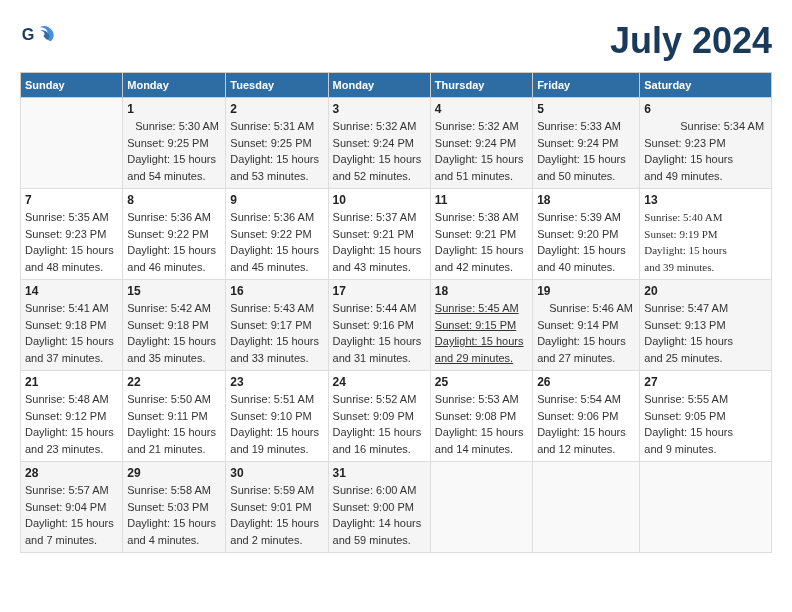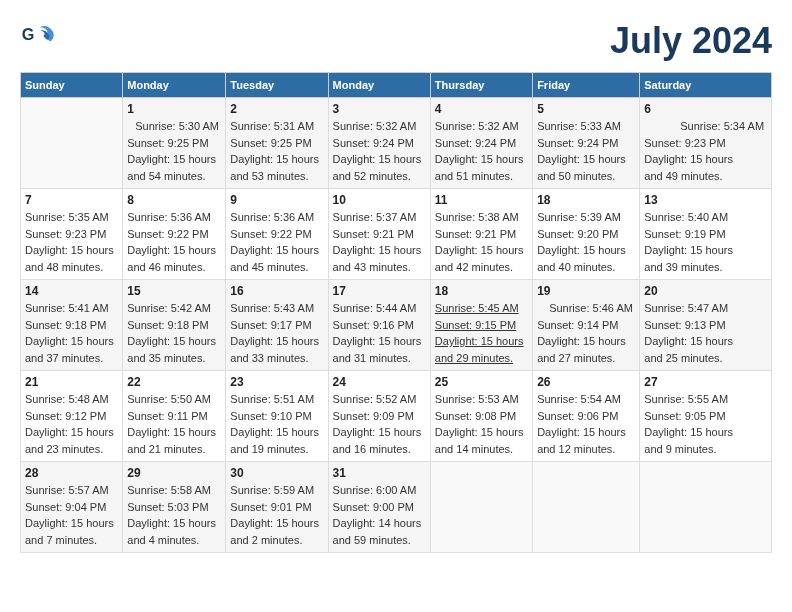--- a/index.html
+++ b/index.html
@@ -155,21 +155,21 @@
 Daylight: 15 hours
 and 43 minutes.</span></td>
         <td><span class="day-num">11</span><span class="day-info" style="white-space: pre-line;">Sunrise: 5:38 AM
 Sunset: 9:21 PM
 Daylight: 15 hours
 and 42 minutes.</span></td>
         <td><span class="day-num">18</span><span class="day-info" style="white-space: pre-line;">Sunrise: 5:39 AM
 Sunset: 9:20 PM
 Daylight: 15 hours
 and 40 minutes.</span></td>
-        <td><span class="day-num">13</span><span class="day-info" style="white-space: pre-line;">Sunrise: 5:40 AM
+        <td><span class="day-num">13</span><span class="day-info" style="white-space: pre-line; font-family: Liberation Serif, serif;">Sunrise: 5:40 AM
 Sunset: 9:19 PM
 Daylight: 15 hours
 and 39 minutes.</span></td>
       </tr>
       <tr>
         <td><span class="day-num">14</span><span class="day-info" style="white-space: pre-line;">Sunrise: 5:41 AM
 Sunset: 9:18 PM
 Daylight: 15 hours
 and 37 minutes.</span></td>
         <td><span class="day-num">15</span><span class="day-info" style="white-space: pre-line;">Sunrise: 5:42 AM

